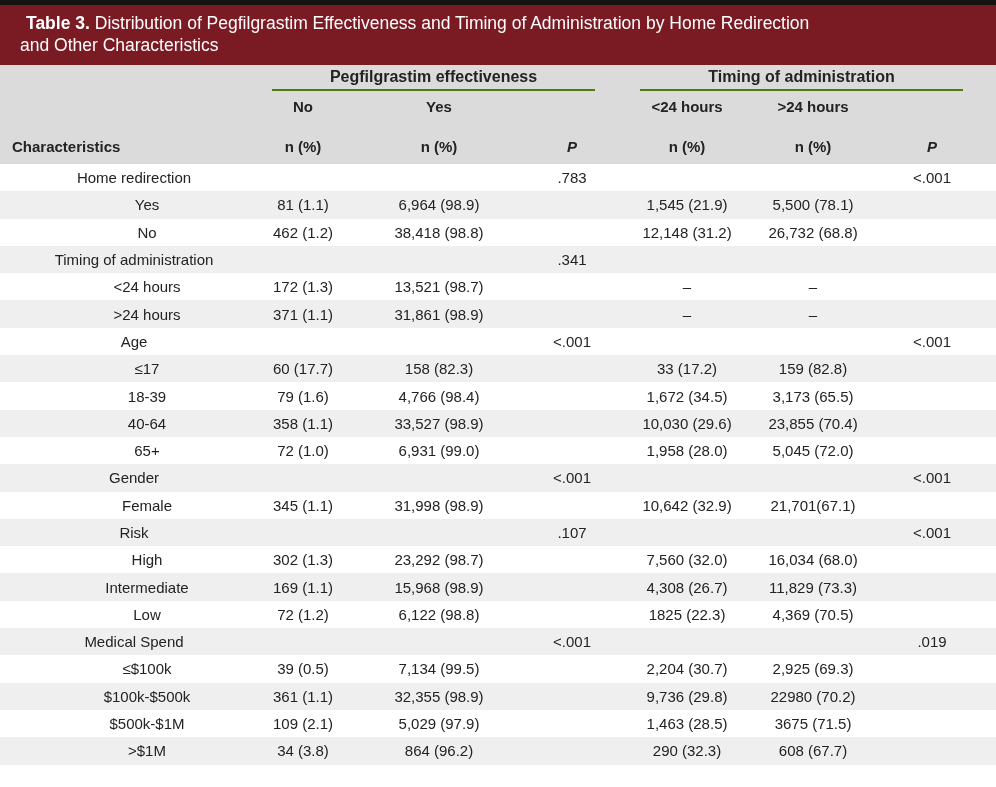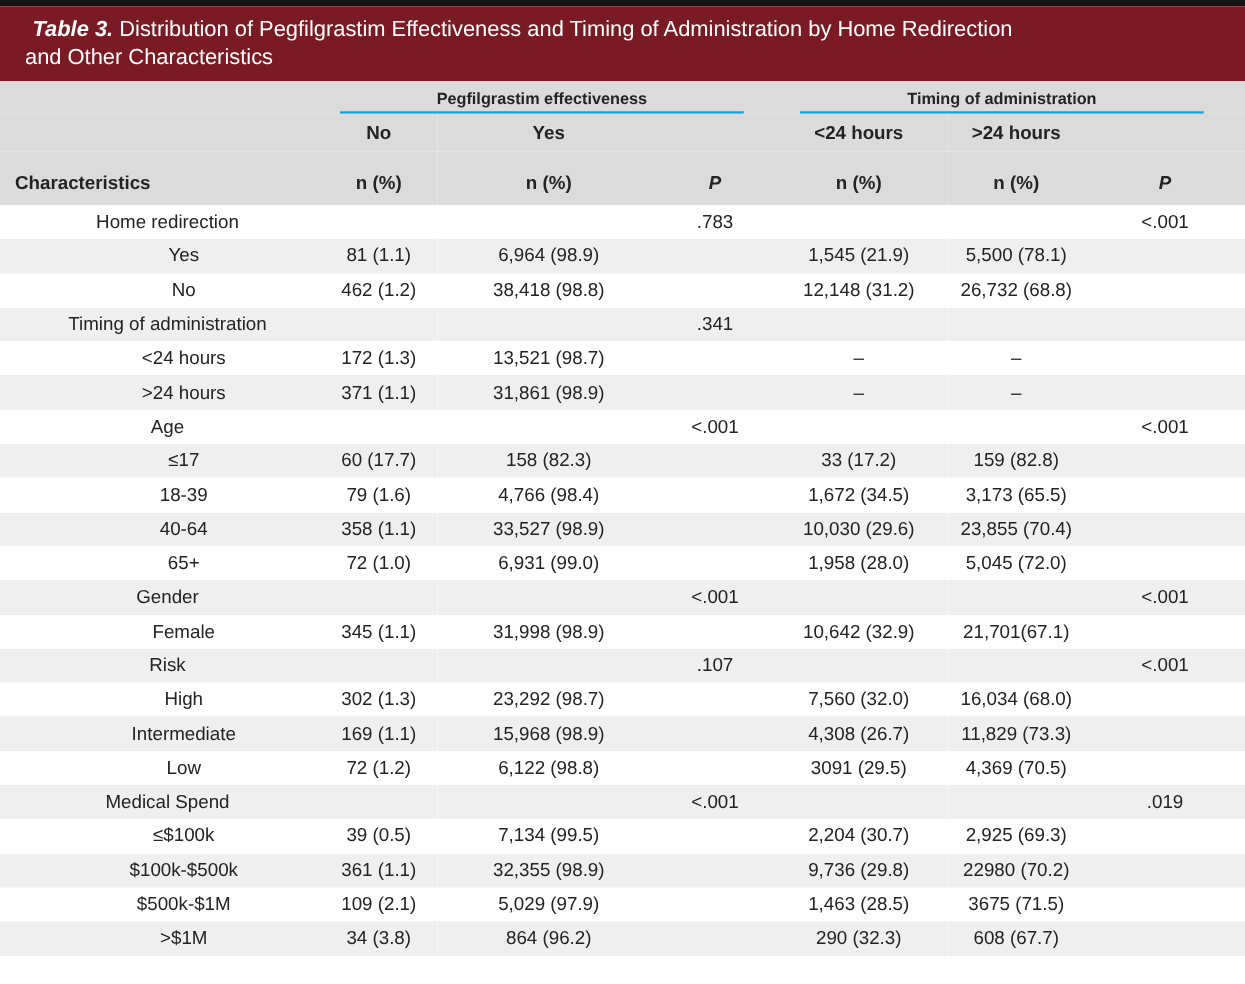--- a/index.html
+++ b/index.html
@@ -9,25 +9,25 @@
     --border:#141414;
     --text:#232323;
   }
   html,body{margin:0;padding:0;background:#fff;}
   body{font-family:"Liberation Sans",sans-serif;color:var(--text);}
   .frame{width:996px;height:787px;overflow:hidden;background:#fff;}
   .top-bar{height:5px;background:var(--border);}
   .title-band{height:60px;background:var(--title-bg);color:#fff;font-size:17.5px;line-height:22px;padding-top:7px;box-sizing:border-box;}
   .title-line1{padding-left:26px;}
   .title-line2{padding-left:20px;}
-  .title-label{font-weight:bold;font-style:italic;}
+  .title-label{font-weight:bold;}
   table{width:996px;border-collapse:collapse;table-layout:fixed;}
   thead th{background:var(--header-bg);font-weight:bold;font-size:15px;padding:0;color:var(--text);}
   tr.group-row th{height:26px;vertical-align:bottom;}
-  .grp-inner{border-bottom:2px solid #0ea5e9;padding-bottom:3px;text-align:center;font-size:13px;font-weight:bold;}
+  .grp-inner{border-bottom:2px solid #4d7c0f;padding-bottom:3px;text-align:center;font-size:16px;font-weight:bold;}
   .grp-inner.g1{margin:0 21px 0 16px;}
   .grp-inner.g2{margin:0 33px 0 24px;}
   tr.sub-row th{height:30px;vertical-align:middle;text-align:center;}
   tr.cols-row th{height:34px;vertical-align:bottom;padding-bottom:9px;text-align:center;}
   tr.cols-row th.c1{text-align:left;padding-left:12px;}
   th.pcol{font-style:italic;}
   tbody td{height:27.3px;text-align:center;font-size:15px;padding:0;vertical-align:middle;white-space:nowrap;overflow:hidden;}
   tbody td.c1{text-align:center;padding-left:12px;}
   tbody td.c1.indent{padding-left:38px;}
   tbody tr:nth-child(even){background:var(--stripe-bg);}
@@ -225,21 +225,21 @@
           <td></td>
           <td>4,308 (26.7)</td>
           <td>11,829 (73.3)</td>
           <td></td>
         </tr>
         <tr>
           <td class="c1 indent">Low</td>
           <td>72 (1.2)</td>
           <td>6,122 (98.8)</td>
           <td></td>
-          <td>3091 (29.5)</td>
+          <td>1825 (22.3)</td>
           <td>4,369 (70.5)</td>
           <td></td>
         </tr>
         <tr>
           <td class="c1">Medical Spend</td>
           <td></td>
           <td></td>
           <td>&lt;.001</td>
           <td></td>
           <td></td>

